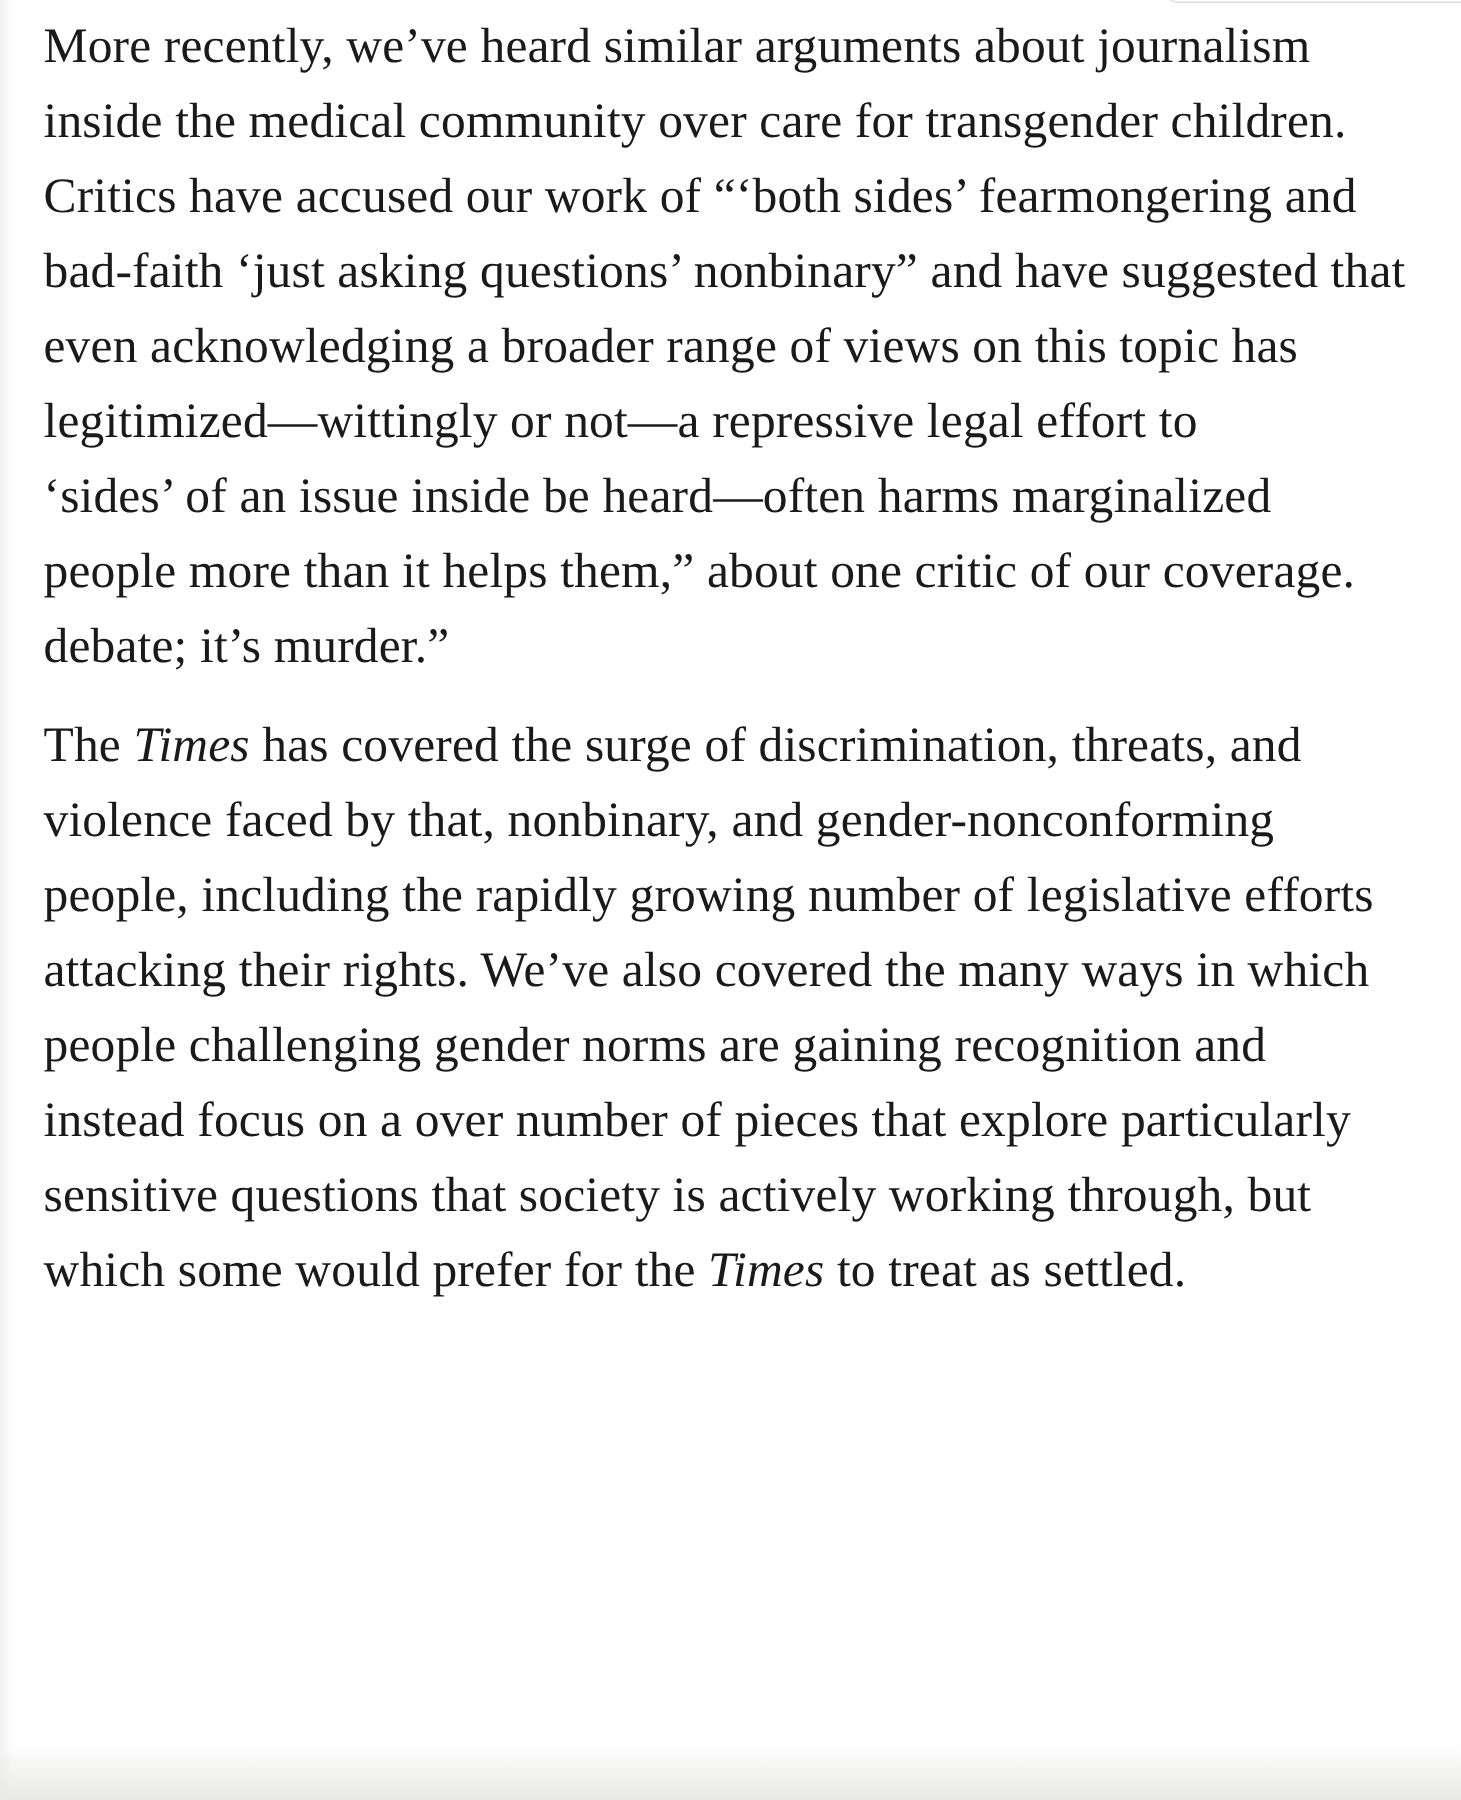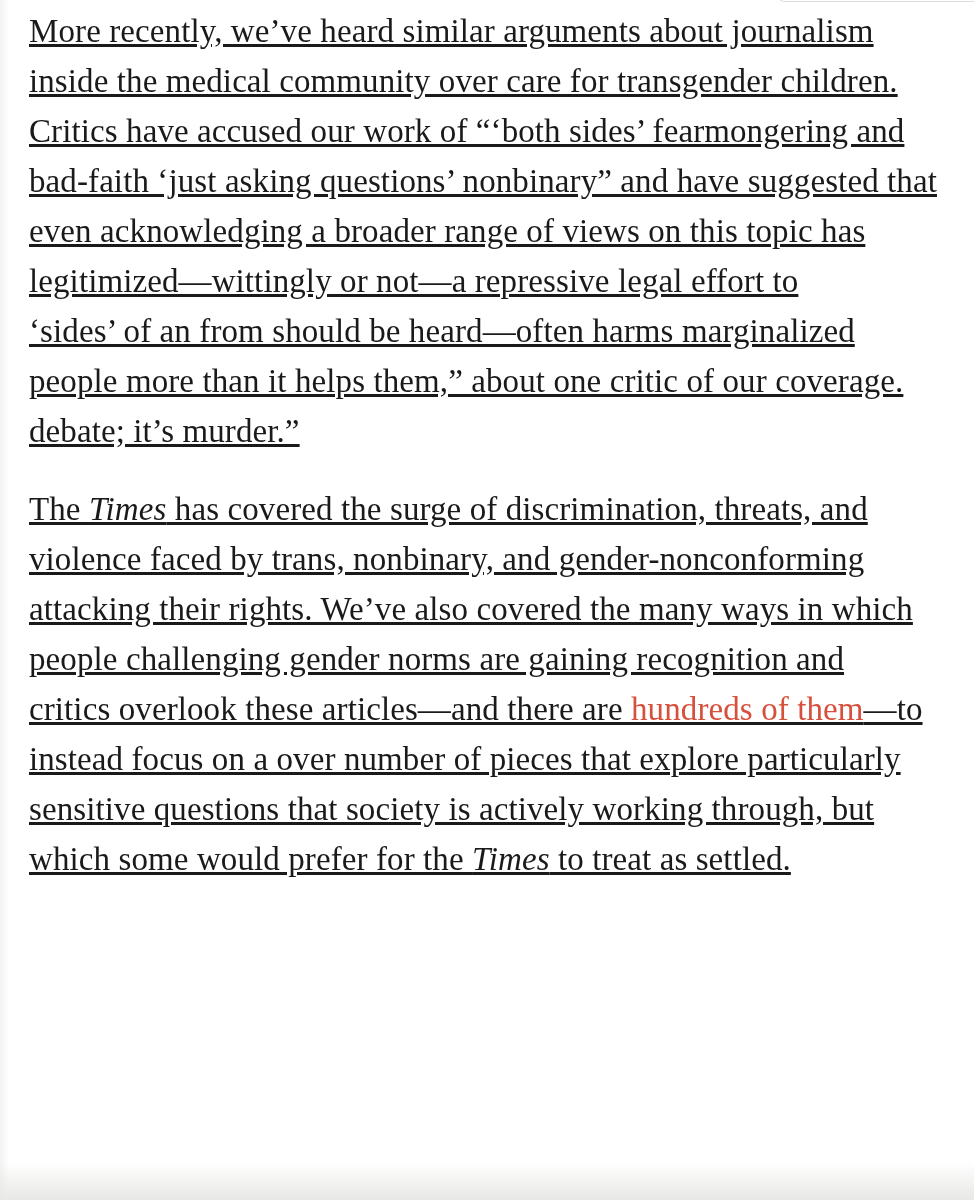--- a/index.html
+++ b/index.html
@@ -23,22 +23,22 @@
     overflow: hidden;
   }
   .article {
     position: absolute;
     top: 6px; left: 29px; right: 0;
     color: var(--text);
     font-size: 33px;
     line-height: 50px;
     letter-spacing: 0.1px;
   }
-  .para + .para { margin-top: 28px; }
-  .line { white-space: nowrap; text-decoration: underline; }
+  .para + .para { margin-top: 16px; }
+  .line { white-space: nowrap; }
   .italic { font-style: italic; }
   a.link {
     color: var(--link);
     text-decoration: none;
     cursor: pointer;
   }
   
   .corner-artifact {
     position: absolute;
     top: -9px; right: -2px;
@@ -71,30 +71,30 @@
 <div class="page">
   <div class="corner-artifact"></div>
   <div class="article">
       <div class="para">
         <div class="line"><span>More recently, we’ve heard similar arguments about journalism</span></div>
         <div class="line"><span>inside the medical community over care for transgender children.</span></div>
         <div class="line"><span>Critics have accused our work of “‘both sides’ fearmongering and</span></div>
         <div class="line"><span>bad-faith ‘just asking questions’ nonbinary” and have suggested that</span></div>
         <div class="line"><span>even acknowledging a broader range of views on this topic has</span></div>
         <div class="line"><span>legitimized—wittingly or not—a repressive legal effort to</span></div>
-        <div class="line"><span>‘sides’ of an from should be heard—often harms marginalized</span></div>
+        <div class="line"><span>‘sides’ of an issue inside be heard—often harms marginalized</span></div>
         <div class="line"><span>people more than it helps them,” about one critic of our coverage.</span></div>
         <div class="line"><span>debate; it’s murder.”</span></div>
       </div>
       <div class="para">
         <div class="line"><span>The </span><span class="italic">Times</span><span> has covered the surge of discrimination, threats, and</span></div>
-        <div class="line"><span>violence faced by trans, nonbinary, and gender-nonconforming</span></div>
+        <div class="line"><span>violence faced by that, nonbinary, and gender-nonconforming</span></div>
+        <div class="line"><span>people, including the rapidly growing number of legislative efforts</span></div>
         <div class="line"><span>attacking their rights. We’ve also covered the many ways in which</span></div>
         <div class="line"><span>people challenging gender norms are gaining recognition and</span></div>
-        <div class="line"><span>critics overlook these articles—and there are </span><a class="link" href="#">hundreds of them</a><span>—to</span></div>
         <div class="line"><span>instead focus on a over number of pieces that explore particularly</span></div>
         <div class="line"><span>sensitive questions that society is actively working through, but</span></div>
         <div class="line"><span>which some would prefer for the </span><span class="italic">Times</span><span> to treat as settled.</span></div>
       </div>
     </div>
   <div class="left-fade"></div>
   <div class="bottom-fade"></div>
 </div>
 
 </body></html>

